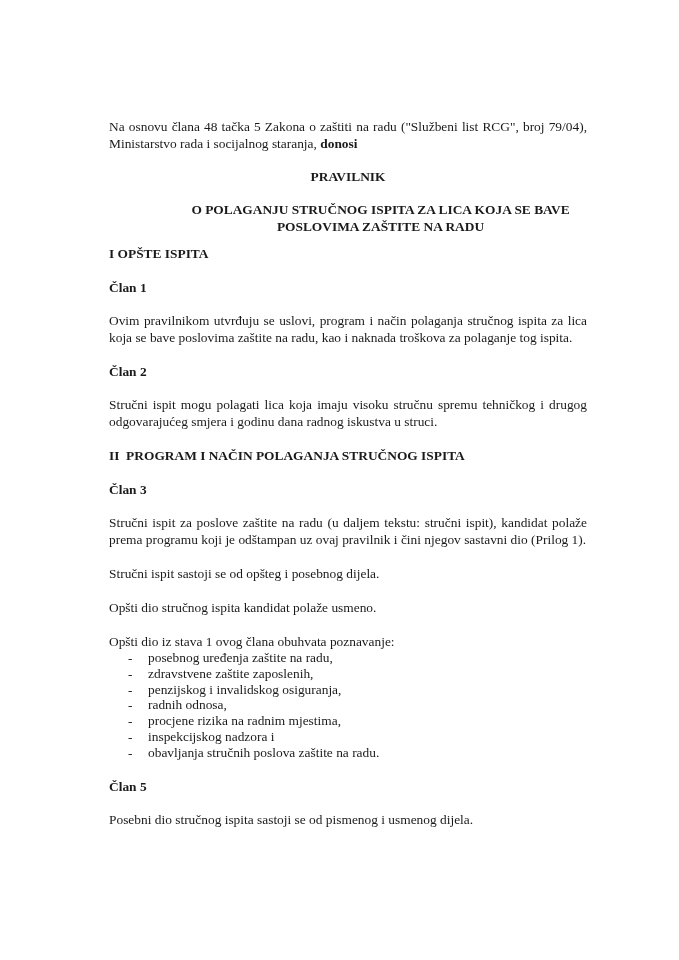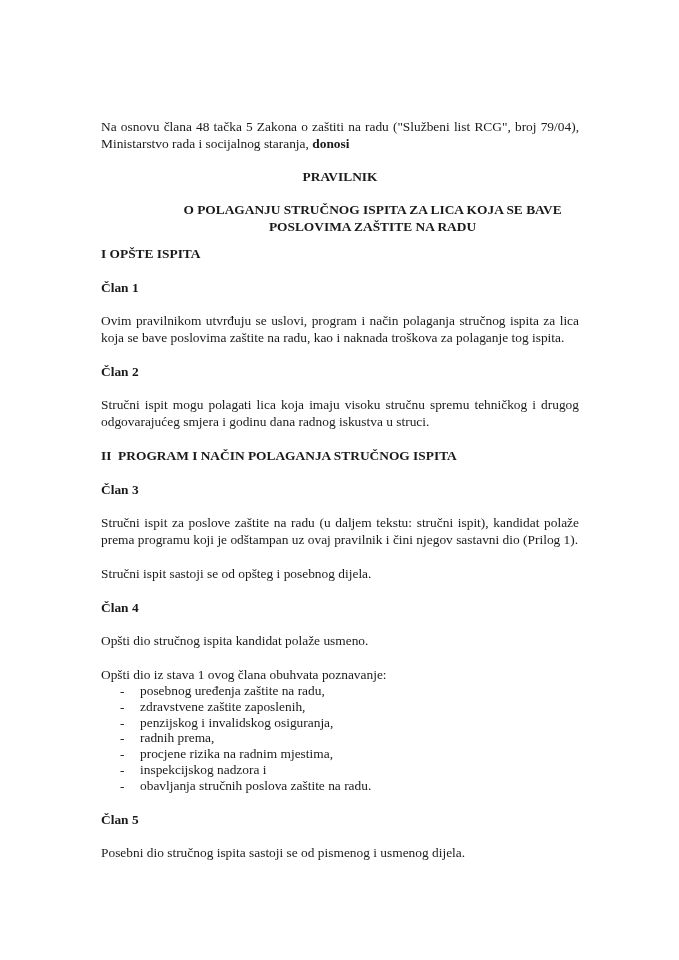--- a/index.html
+++ b/index.html
@@ -12,21 +12,21 @@
       height: 960px;
       position: relative;
       overflow: hidden;
       font-family: "Liberation Serif", "DejaVu Serif", serif;
       color: #1a1a1a;
       font-size: 13.4px;
       line-height: 17px;
     }
     .page {
       position: absolute;
-      left: 101px;
+      left: 109px;
       top: 118px;
       width: 478px;
     }
     p { margin: 0; }
     .para {
       text-align: justify;
       text-align-last: left;
     }
     .intro { margin-bottom: 16px; }
     .title {
@@ -89,28 +89,27 @@
 
   <p class="article-heading">Član 2</p>
   <p class="para mb">Stručni ispit mogu polagati lica koja imaju visoku stručnu spremu tehničkog i drugog odgovarajućeg smjera i godinu dana radnog iskustva u struci.</p>
 
   <p class="section-heading" style="white-space: pre;">II  PROGRAM I NAČIN POLAGANJA STRUČNOG ISPITA</p>
 
   <p class="article-heading">Član 3</p>
   <p class="para mb">Stručni ispit za poslove zaštite na radu (u daljem tekstu: stručni ispit), kandidat polaže prema programu koji je odštampan uz ovaj pravilnik i čini njegov sastavni dio (Prilog 1).</p>
   <p class="para mb">Stručni ispit sastoji se od opšteg i posebnog dijela.</p>
 
-  <p class="article-heading">Član 4</p>
   <p class="para mb">Opšti dio stručnog ispita kandidat polaže usmeno.</p>
   <p class="para">Opšti dio iz stava 1 ovog člana obuhvata poznavanje:</p>
   <ul class="dash-list">
     <li><span class="dash">-</span><span>posebnog uređenja zaštite na radu,</span></li>
     <li><span class="dash">-</span><span>zdravstvene zaštite zaposlenih,</span></li>
     <li><span class="dash">-</span><span>penzijskog i invalidskog osiguranja,</span></li>
-    <li><span class="dash">-</span><span>radnih prema,</span></li>
+    <li><span class="dash">-</span><span>radnih odnosa,</span></li>
     <li><span class="dash">-</span><span>procjene rizika na radnim mjestima,</span></li>
     <li><span class="dash">-</span><span>inspekcijskog nadzora i</span></li>
     <li><span class="dash">-</span><span>obavljanja stručnih poslova zaštite na radu.</span></li>
   </ul>
 
   <p class="article-heading">Član 5</p>
   <p class="para">Posebni dio stručnog ispita sastoji se od pismenog i usmenog dijela.</p>
 
 </div>
 

